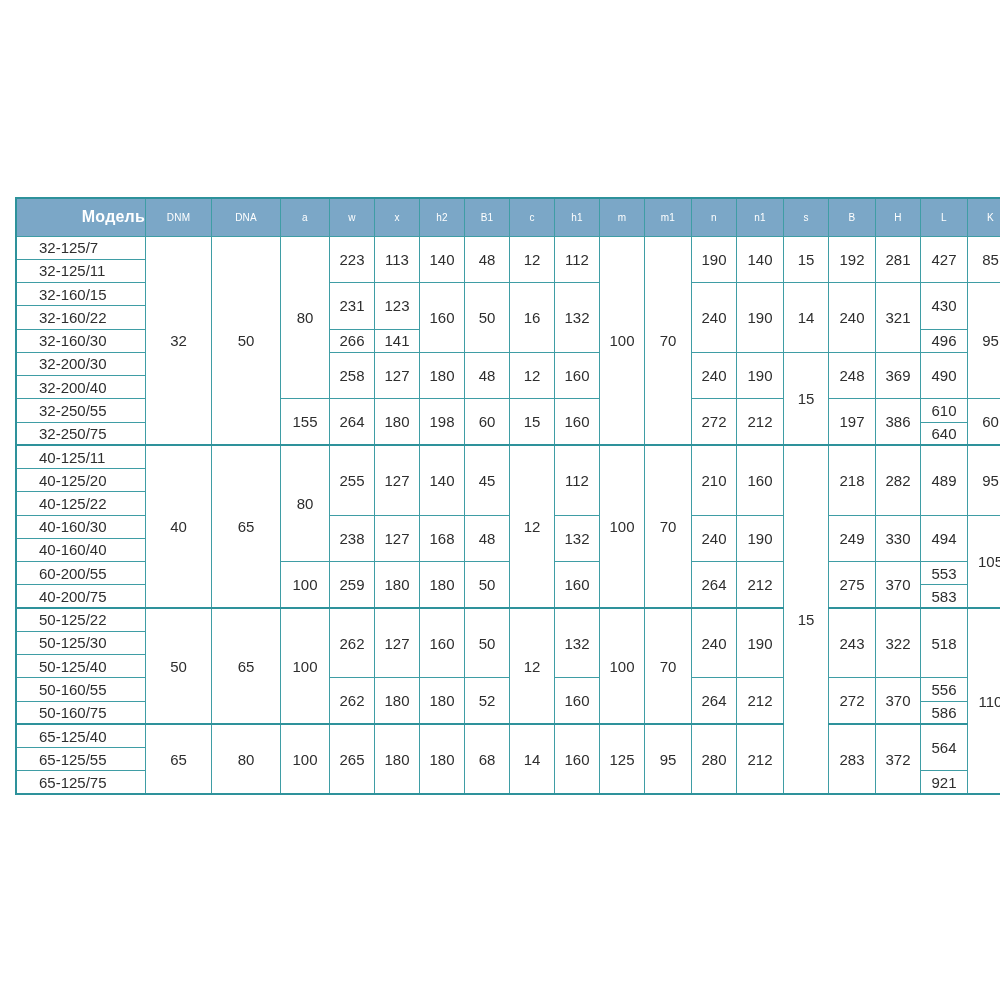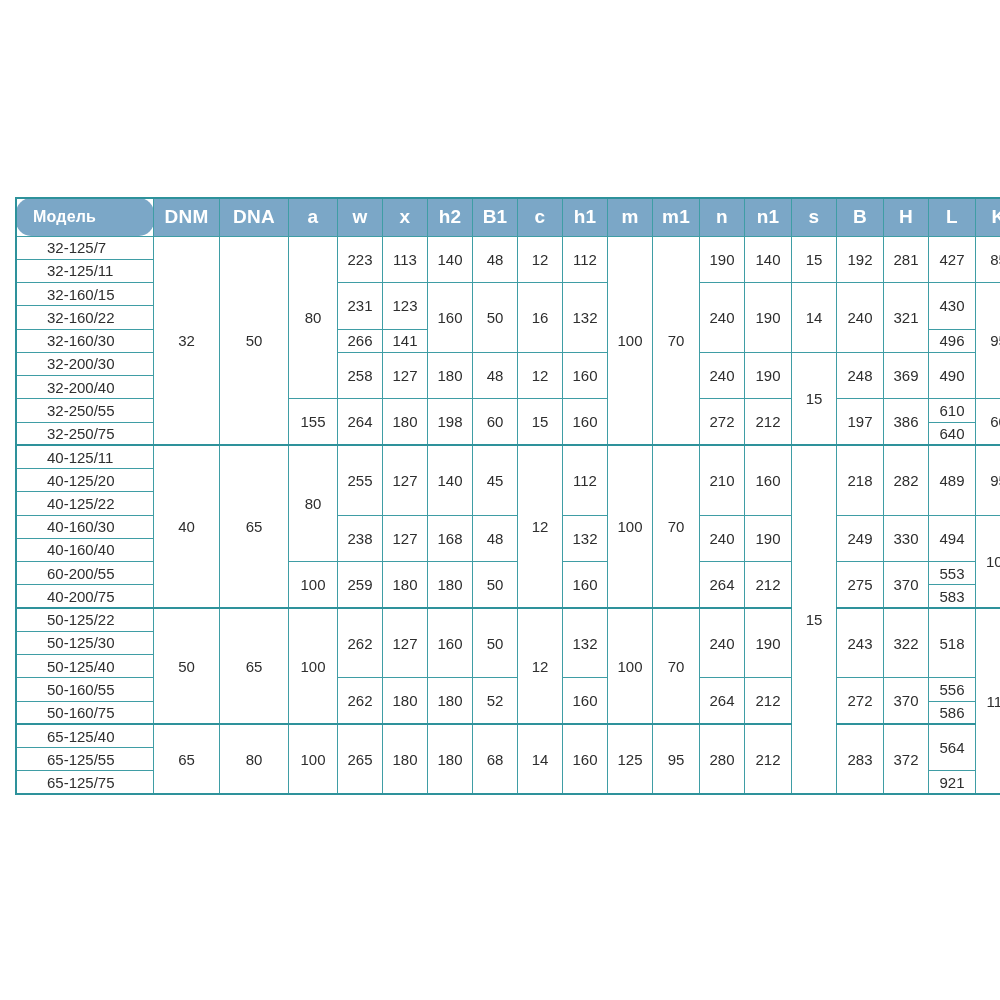--- a/index.html
+++ b/index.html
@@ -24,42 +24,41 @@
     border: 1px solid #3f9da5;
     padding: 0;
     overflow: hidden;
     white-space: nowrap;
   }
   .spec-table thead tr { height: 38px; }
   .spec-table tbody tr { height: 23.25px; }
   .spec-table thead th {
     background: #7ba7c7;
     color: #ffffff;
-    font-size: 19px;
-    font-weight: 700;
+    font-size: 10px;
+    font-weight: 400;
     text-align: center;
     letter-spacing: 0.2px;
   }
   .spec-table thead th.col-model {
     font-size: 16px;
     font-weight: 700;
-    text-align: left;
-    padding-left: 16px;
-    border-radius: 15px;
+    text-align: right;
+    padding-left: 8px;
   }
   .spec-table td {
     font-size: 15px;
     color: #2e2e2e;
     text-align: center;
     vertical-align: middle;
     background: #ffffff;
   }
   .spec-table td.model {
     text-align: left;
-    padding-left: 30px;
+    padding-left: 22px;
   }
   .spec-table tbody tr.section-start td {
     border-top: 2px solid #2e929b;
     margin-top: 34px;
   }
   
   .col-model { width: 120px; }
   .col-dnm   { width: 65px; }
   .col-dna   { width: 68px; }
   .col-a     { width: 48px; }

